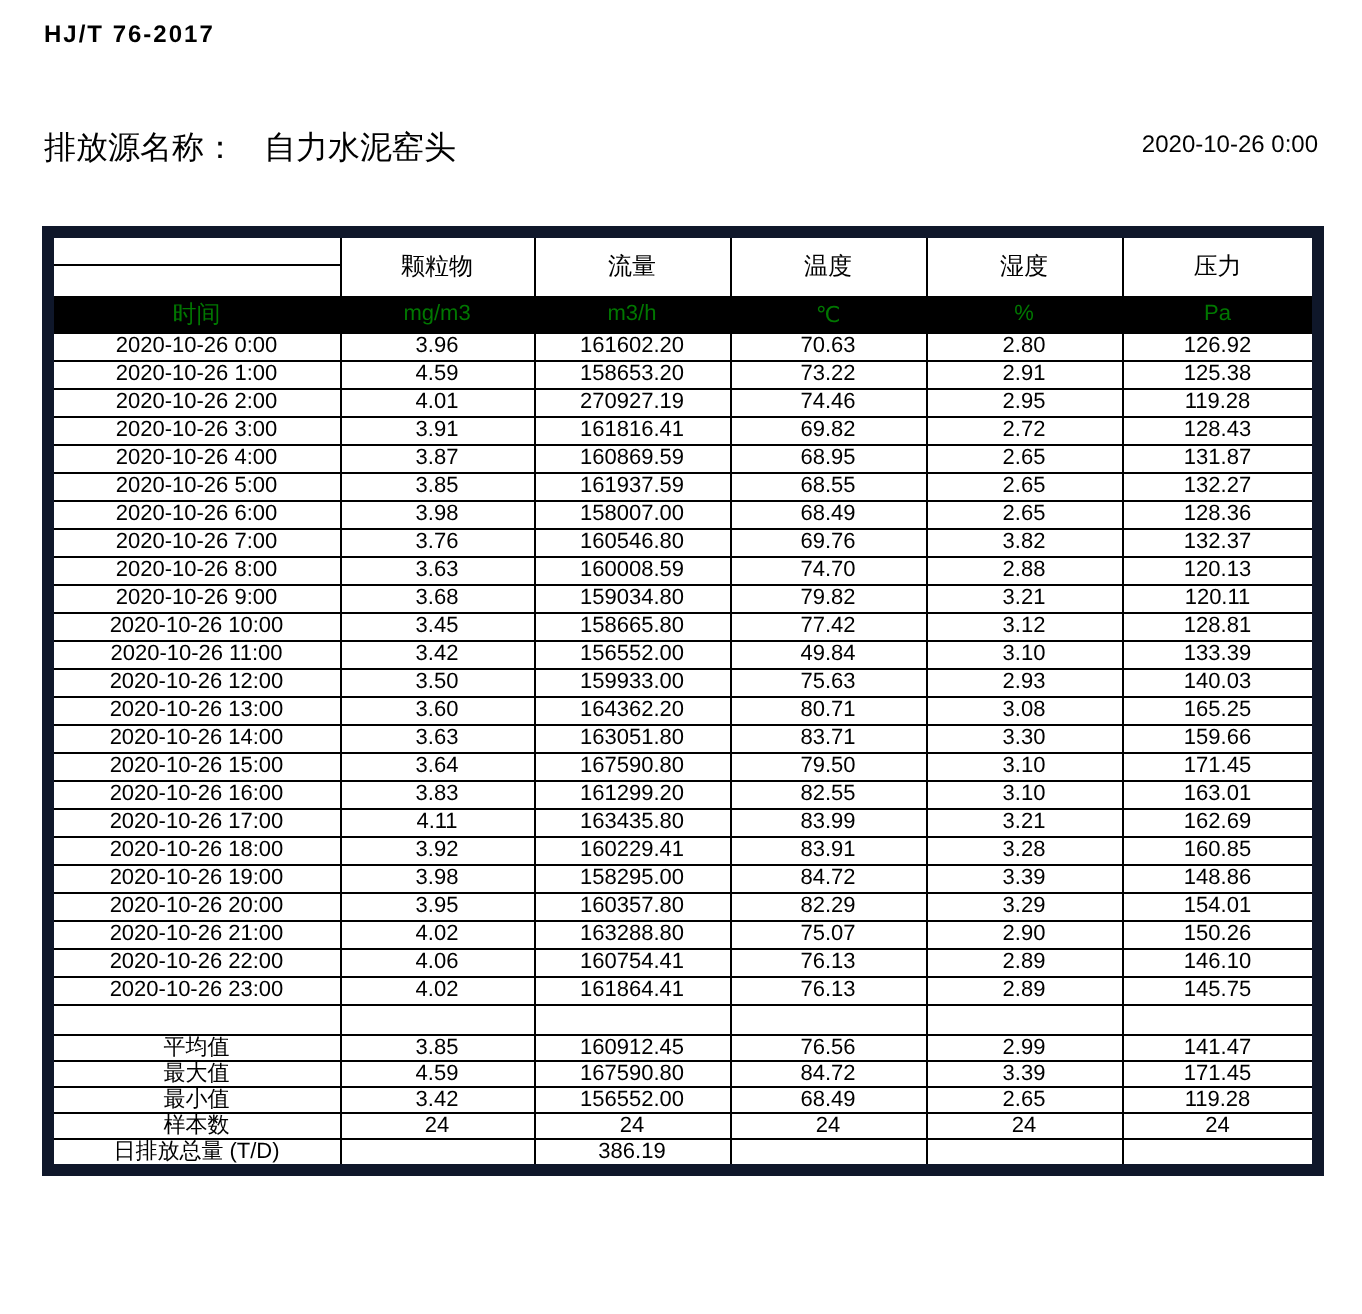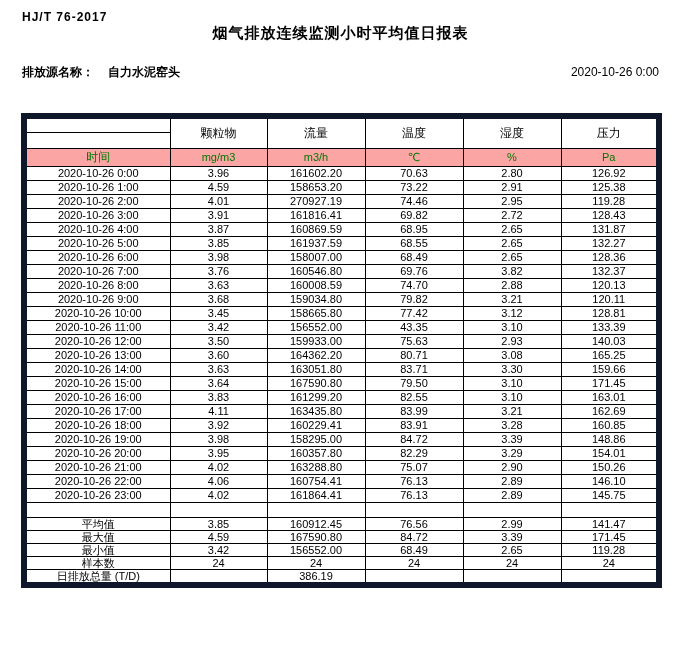--- a/index.html
+++ b/index.html
@@ -15,21 +15,21 @@
   .standard-code {
     position: absolute; left: 22px; top: 10px;
     font-size: 12px; font-weight: bold; letter-spacing: 1px;
   }
   .report-title {
     position: absolute; left: 0; top: 24px; width: 681px;
     text-align: center; font-size: 15px; font-weight: bold; letter-spacing: 1px;
   }
   .source-line {
     position: absolute; left: 22px; top: 64px;
-    font-size: 12px; font-weight: bold;
+    font-size: 16px; font-weight: normal;
   }
   .source-name { margin-left: 14px; }
   .report-datetime {
     position: absolute; right: 22px; top: 65px;
     font-size: 12px; font-weight: normal;
   }
 
   table.main {
     position: absolute; left: 21px; top: 113px;
     width: 637px;
@@ -38,21 +38,21 @@
     font-size: 11px;
   }
   table.main td {
     border: 1px solid #000;
     text-align: center; vertical-align: middle;
     padding: 0; overflow: hidden; white-space: nowrap;
   }
   tr.h-row td { height: 16px; font-size: 12px; }
   tr.unit-row td {
     height: 15px;
-    background: #fca5a5;
+    background: #000000;
     color: #007700;
     font-size: 11px;
   }
   tr.unit-row td.time-head { font-size: 12px; }
   tr.data-row td { height: 13px; line-height: 13px; font-size: 11px; }
   tr.sep-row td { height: 15px; }
   tr.summary-row td { height: 12px; line-height: 12px; font-size: 11px; }
 
   .footer-note {
     position: absolute; left: 20px; top: 615px;
@@ -67,21 +67,20 @@
   .lbl-year { left: 608px; }
   .lbl-month { left: 642px; }
   .lbl-day { left: 672px; }
 </style>
 </head>
 <body>
 
 <div class="report">
 
   <div class="standard-code">HJ/T  76-2017</div>
-  <div class="report-title">烟气排放连续监测小时平均值日报表</div>
 
   <div class="source-line">
     <span>排放源名称：</span><span class="source-name">自力水泥窑头</span>
   </div>
   <div class="report-datetime">2020-10-26 0:00</div>
 
   <table class="main">
     <colgroup>
       <col style="width:146px">
         <col style="width:97px">
@@ -197,21 +196,21 @@
           <td>3.45</td>
           <td>158665.80</td>
           <td>77.42</td>
           <td>3.12</td>
           <td>128.81</td>
         </tr>
         <tr class="data-row">
           <td>2020-10-26 11:00</td>
           <td>3.42</td>
           <td>156552.00</td>
-          <td>43.35</td>
+          <td>49.84</td>
           <td>3.10</td>
           <td>133.39</td>
         </tr>
         <tr class="data-row">
           <td>2020-10-26 12:00</td>
           <td>3.50</td>
           <td>159933.00</td>
           <td>75.63</td>
           <td>2.93</td>
           <td>140.03</td>

